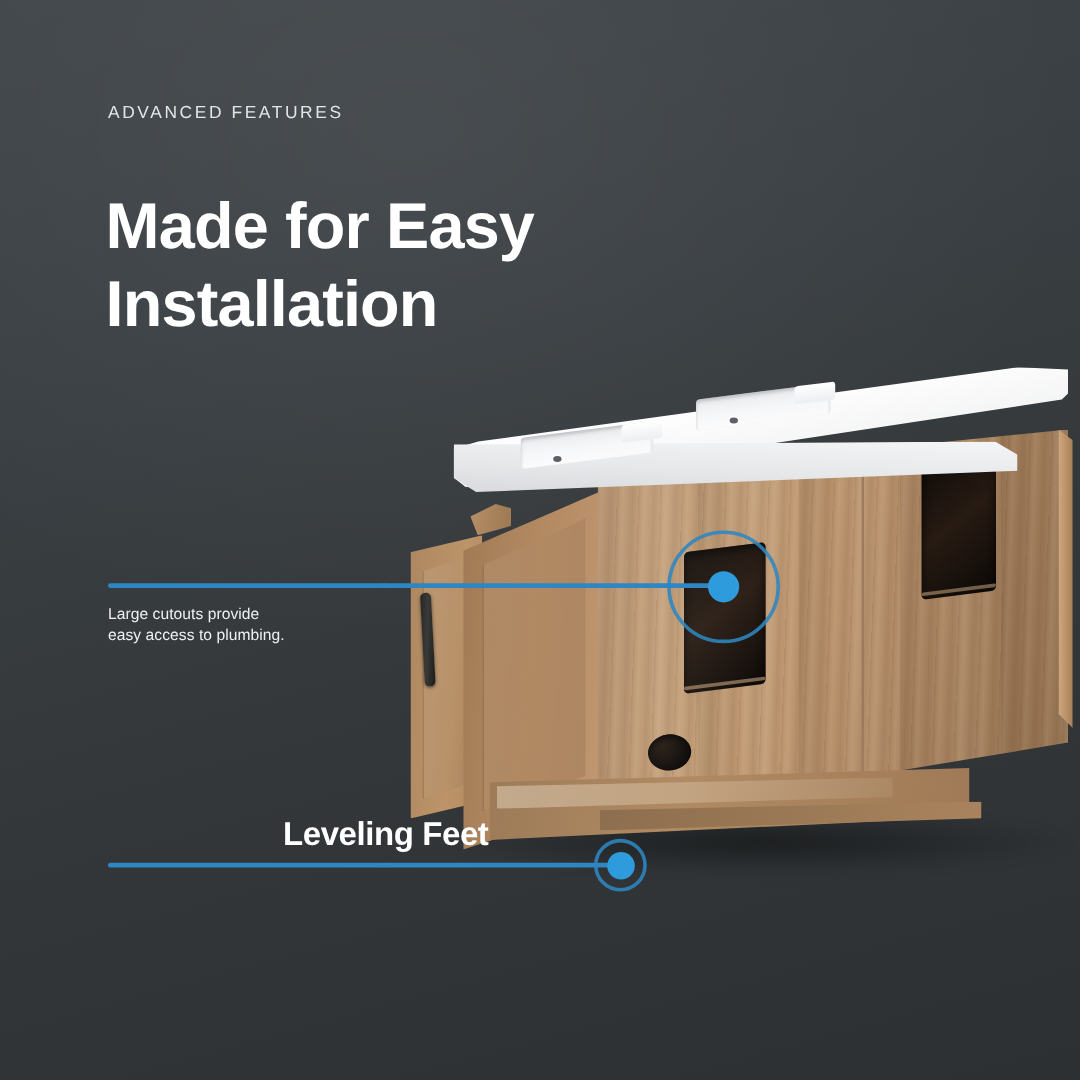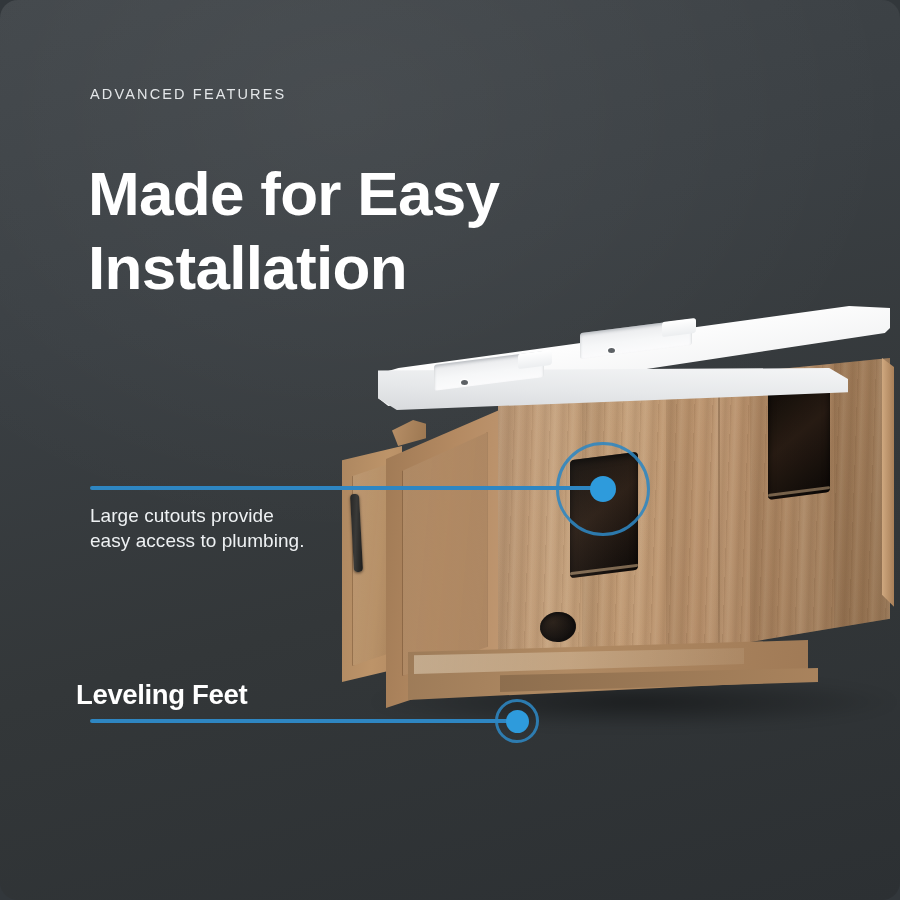--- a/index.html
+++ b/index.html
@@ -12,35 +12,34 @@
     font-family:"Liberation Sans", sans-serif;
   }
 
   .stage {
     position:relative;
     width:900px; height:900px;
     background:
       radial-gradient(ellipse 900px 700px at 38% 12%, rgba(255,255,255,0.055) 0%, rgba(255,255,255,0.0) 62%),
       linear-gradient(165deg, #41464a 0%, #3a3f43 32%, #333739 62%, #2c3033 100%);
     overflow:hidden;
-    border-radius:18px;
   }
 
   
   .eyebrow {
     position:absolute; left:90px; top:86px;
     font-size:14.5px; font-weight:400;
     letter-spacing:2.15px;
     color:#e3e6e8;
     white-space:nowrap;
   }
 
   .headline {
     position:absolute; left:88px; top:157px;
-    font-size:62px; font-weight:700;
+    font-size:54px; font-weight:700;
     line-height:1.20;
     letter-spacing:-0.7px;
     color:#ffffff;
     white-space:pre-line;
   }
 
   
   .callout { position:absolute; }
 
   .callout-title {
@@ -51,21 +50,21 @@
     white-space:pre-line;
   }
 
   .callout-rule {
     height:4px;
     background:#2e86c2;
     border-radius:2px;
   }
 
   .callout-desc {
-    font-size:19px; font-weight:400;
+    font-size:13px; font-weight:400;
     line-height:1.33;
     letter-spacing:0.05px;
     color:#eef1f3;
     white-space:pre-line;
   }
 
   
   .leader {
     position:absolute;
     height:4px;
@@ -304,21 +303,21 @@
     <div class="callout-desc">Large cutouts provide
 easy access to plumbing.</div>
   </div>
 
   <div class="leader" style="left:318px; top:486px; width:288px;"></div>
   <div class="marker m-back" style="left:603px; top:489px; width:0; height:0;">
     <span class="ring"></span>
     <span class="dot"></span>
   </div>
 
-  <div class="callout" style="left:76px; top:679px; width:320px;">
+  <div class="callout" style="left:87px; top:679px; width:320px;text-align:right;">
     <div class="callout-title">Leveling Feet</div>
   </div>
   <div class="callout-rule" style="position:absolute; left:90px; top:719px; width:232px;"></div>
 
   <div class="leader" style="left:318px; top:719px; width:202px;"></div>
   <div class="marker m-feet" style="left:517px; top:721px; width:0; height:0;">
     <span class="ring"></span>
     <span class="dot"></span>
   </div>
 

